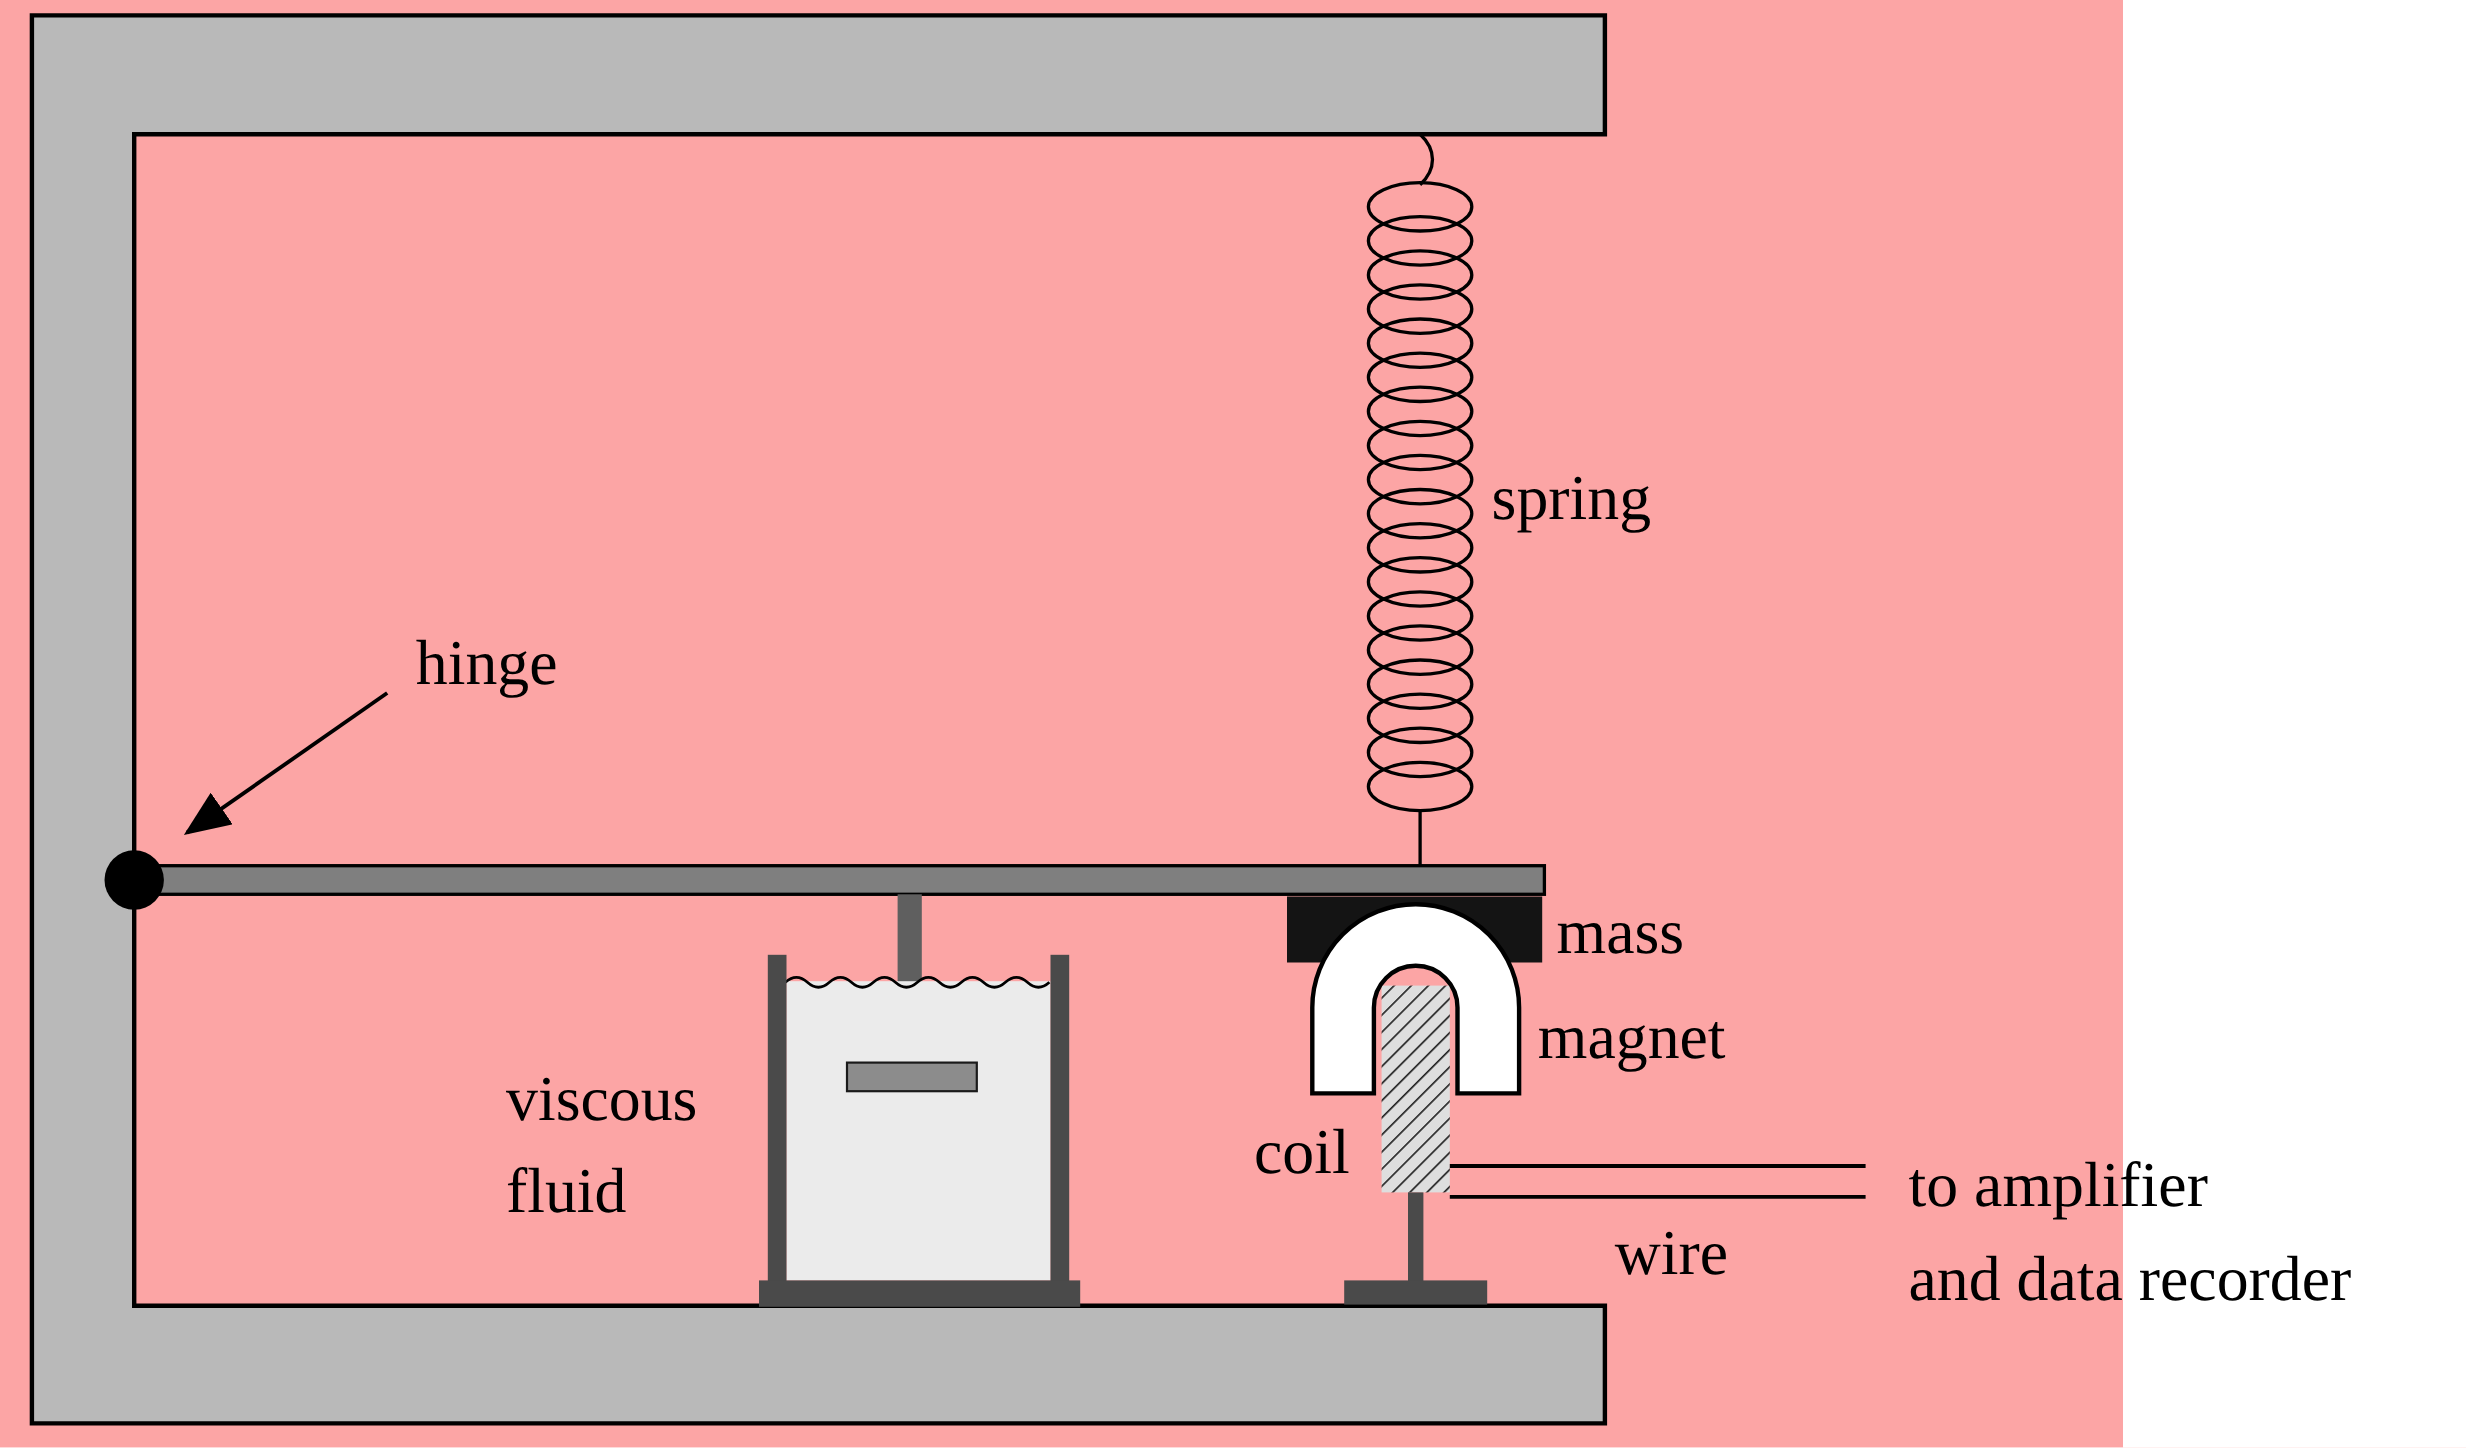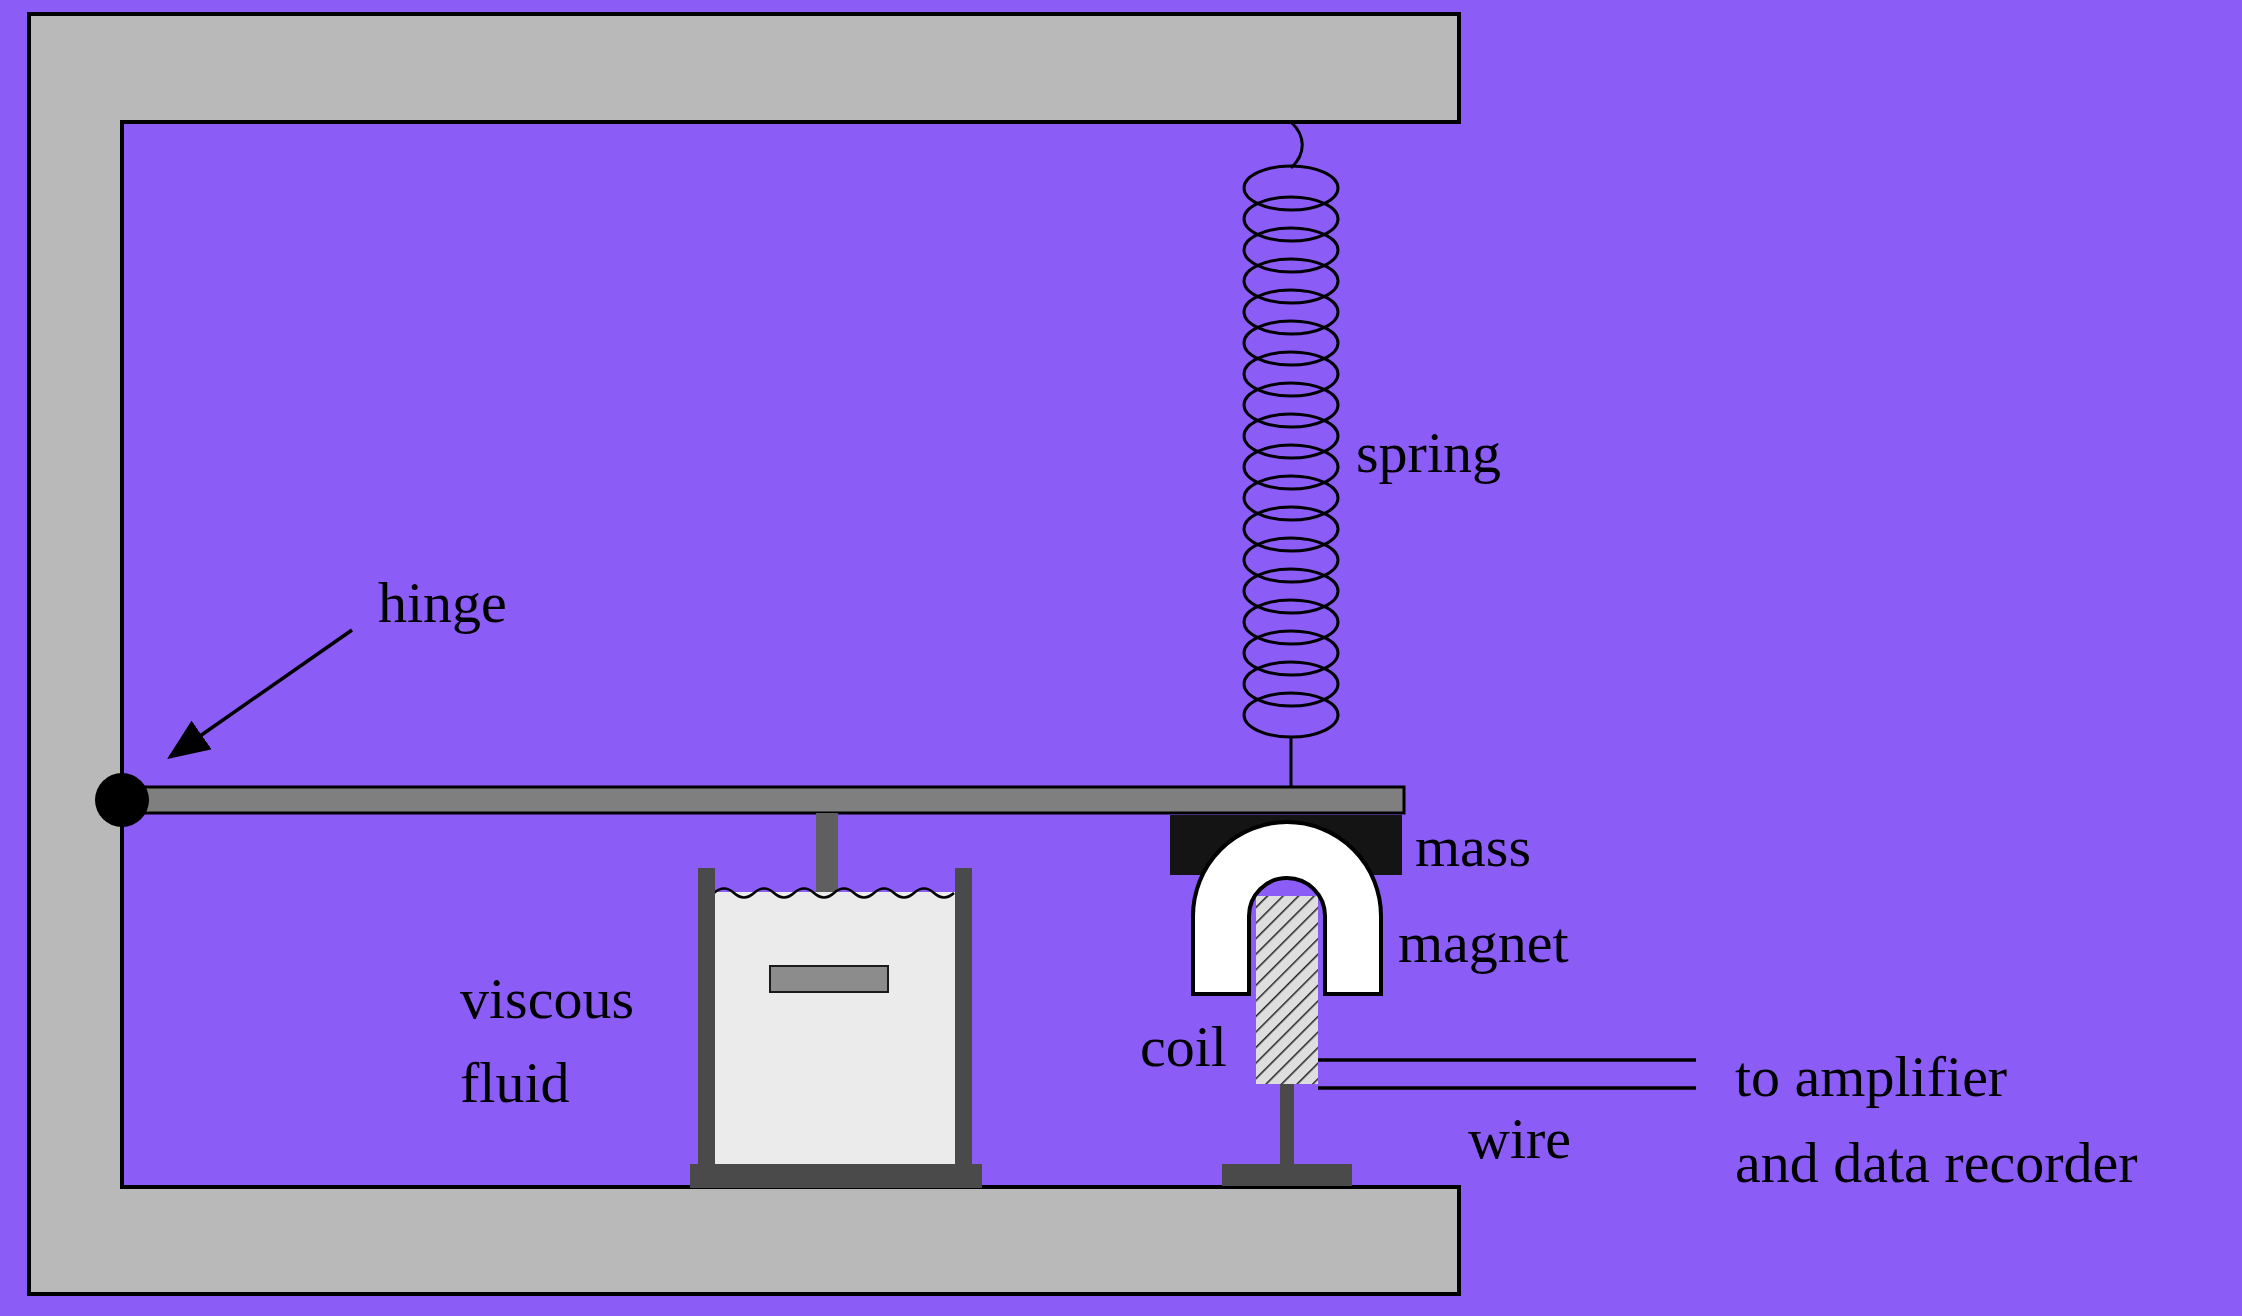--- a/index.html
+++ b/index.html
@@ -1,20 +1,20 @@
 <!DOCTYPE html>
 <html><head>
 <meta charset="utf-8">
 <style>
   html, body { margin: 0; padding: 0; background: #ffffff; }
   .stage {
     position: relative;
-    width: 2242px;
+    width: 1930px;
     height: 1316px;
-    background: #8b5cf6;
+    background: #fca5a5;
     font-family: "Liberation Serif", serif;
   }
   svg text {
     font-family: "Liberation Serif", serif;
     font-size: 58px;
     fill: #000000;
   }
 </style>
 </head>
 <body>

